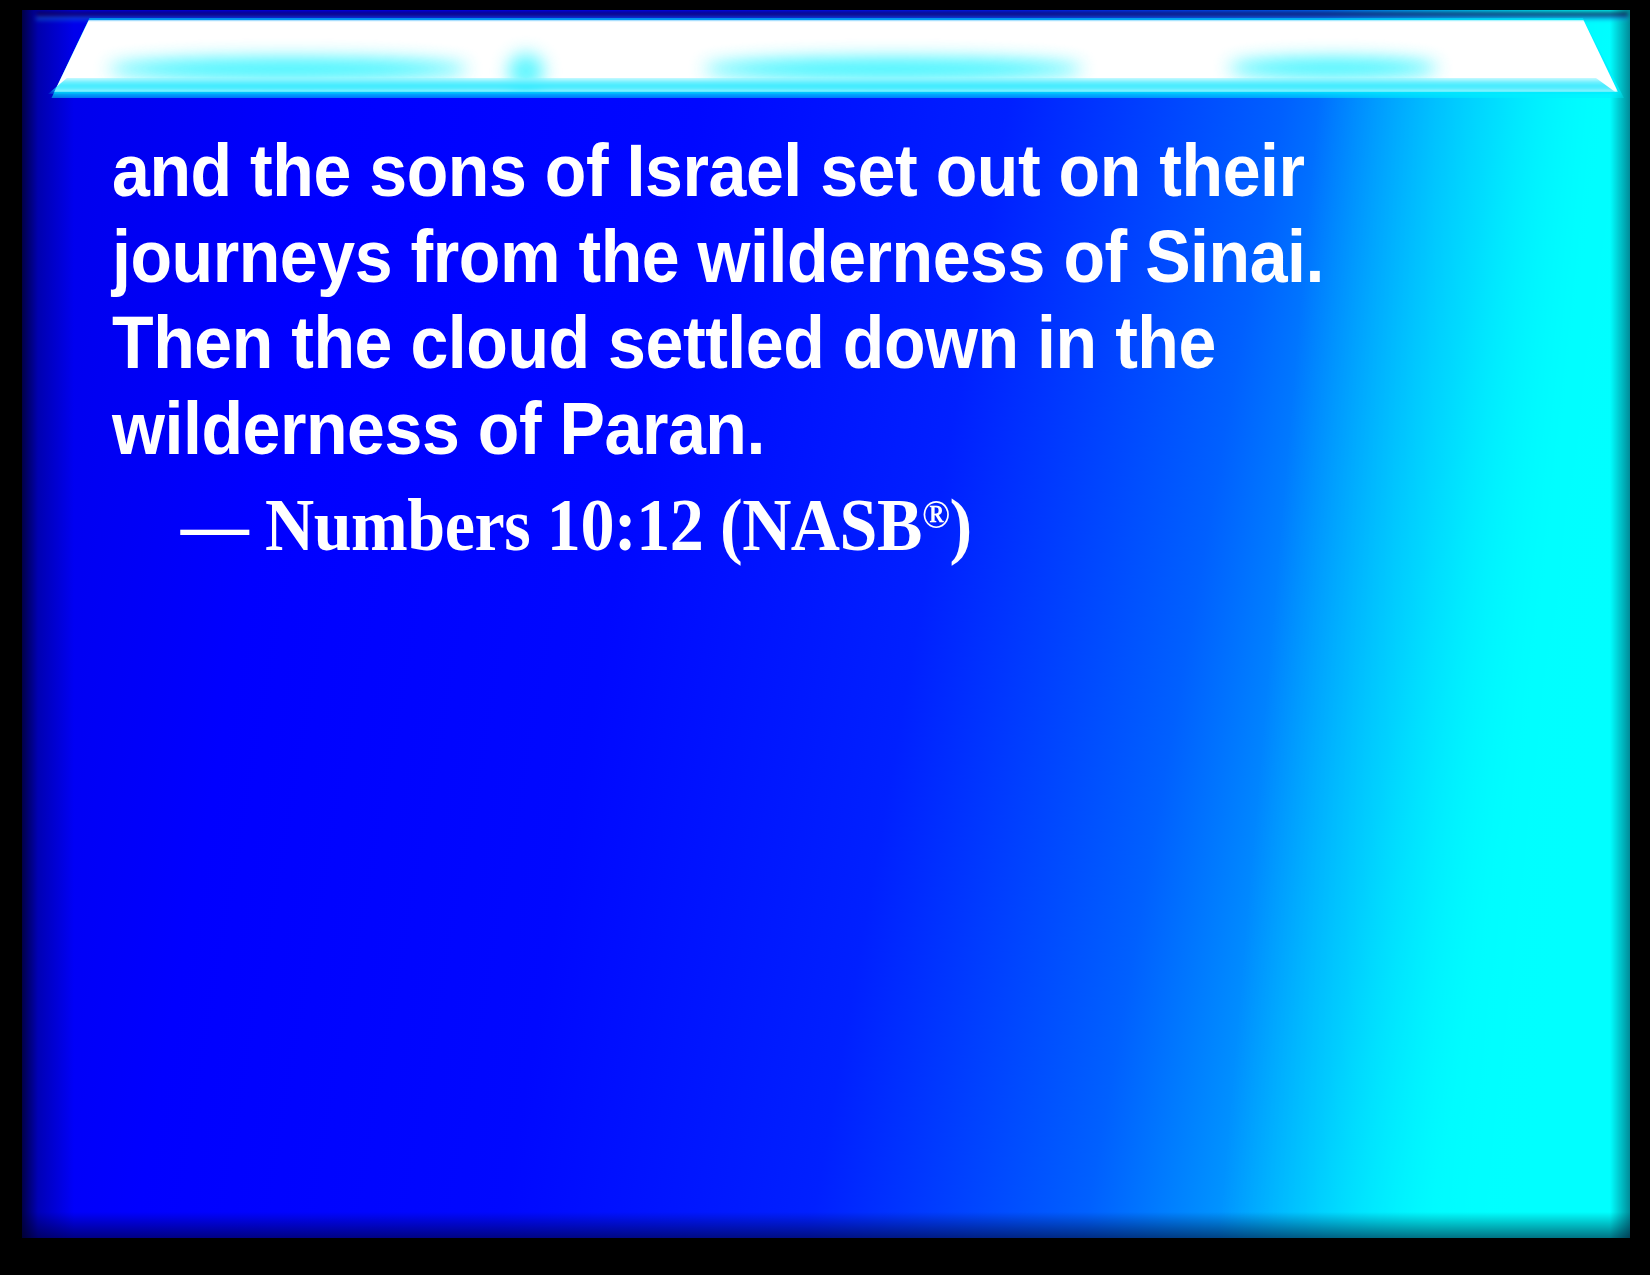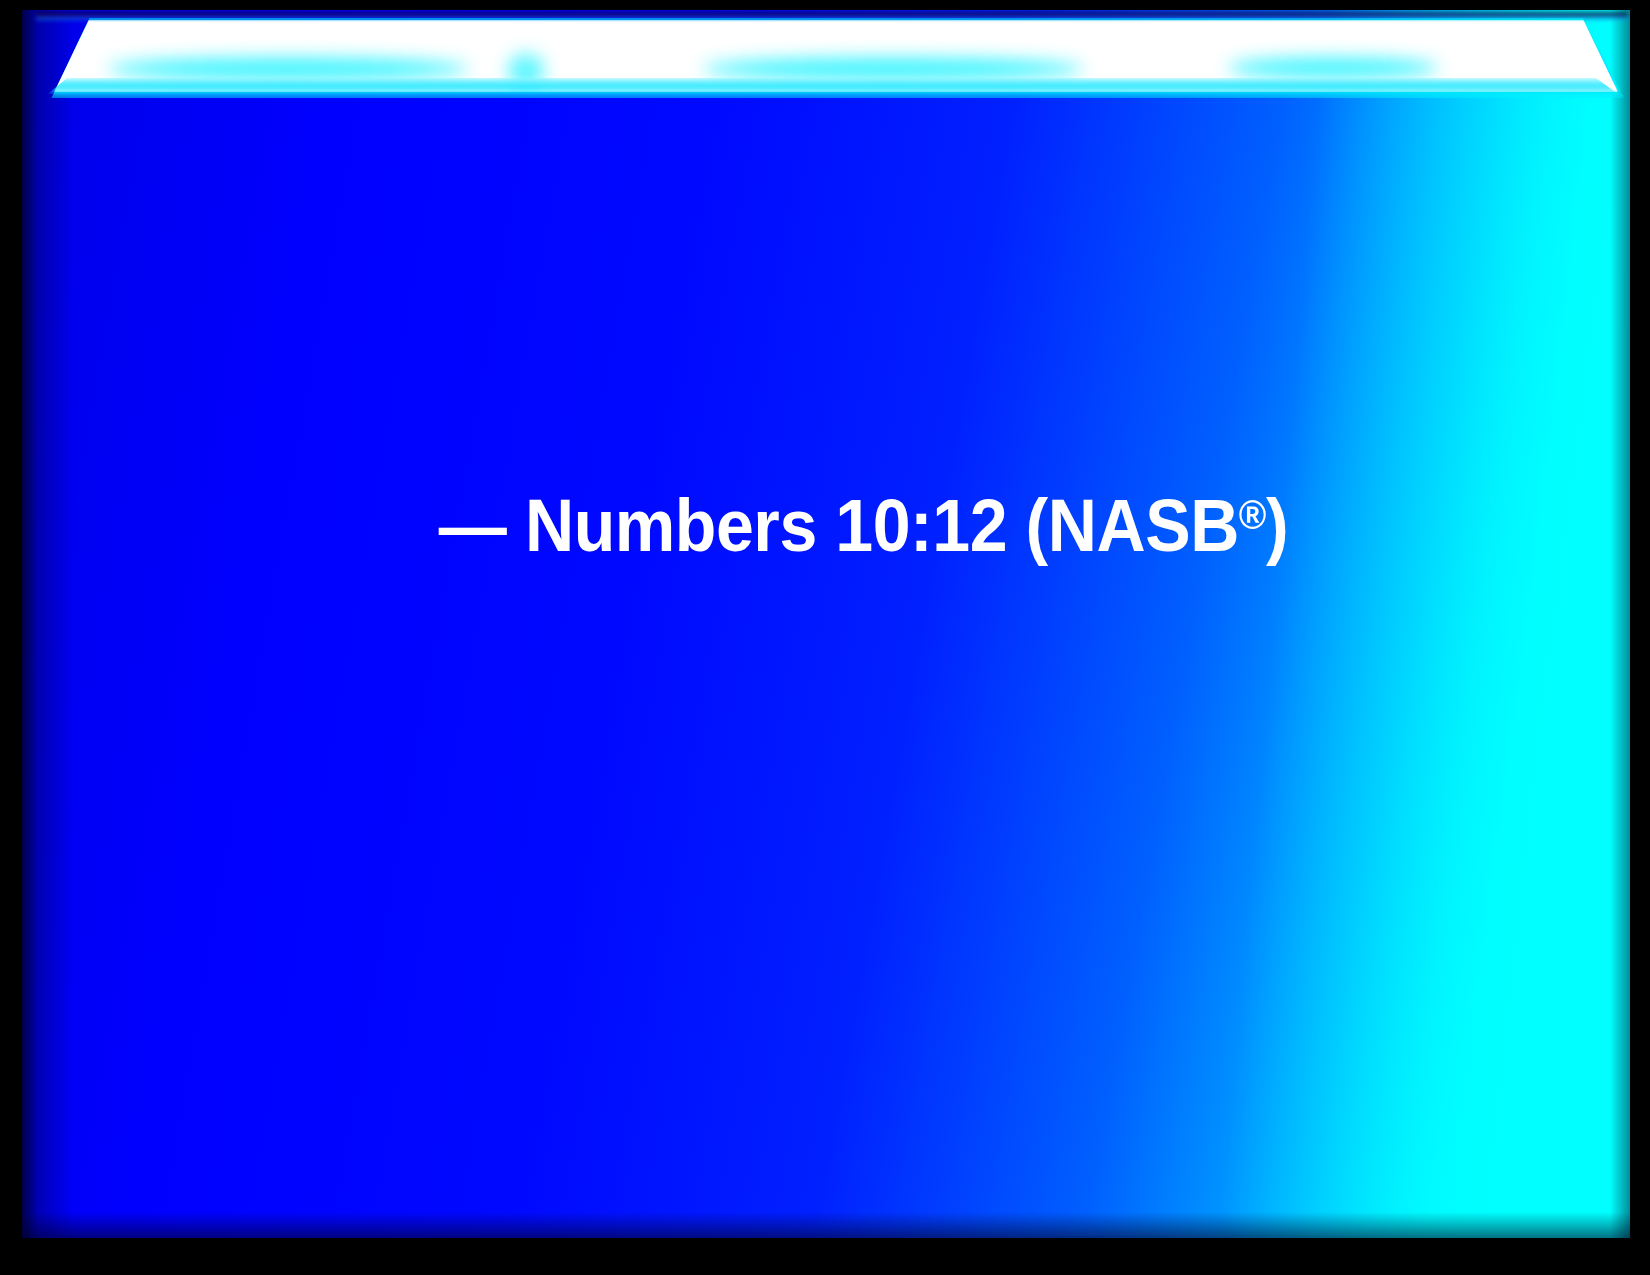--- a/index.html
+++ b/index.html
@@ -188,28 +188,29 @@
     white-space: nowrap;
     font-stretch: condensed;
     transform: scaleX(0.92);
     transform-origin: left center;
   }
   .attribution {
     position: absolute;
     left: 90px;
     top: 462px;
     width: 1430px;
-    text-align: center;
+    text-align: left;
     color: #ffffff;
     font-size: 74px;
     font-weight: bold;
     line-height: 86px;
     white-space: nowrap;
     letter-spacing: -0.5px;
     font-stretch: condensed;
+    font-family: Liberation Serif, serif;
   }
   .attribution .inner {
     display: inline-block;
     transform: scaleX(0.92);
     transform-origin: right center;
   }
   .reg {
     font-size: 0.55em;
     vertical-align: 0.55em;
     font-weight: bold;
@@ -233,19 +234,25 @@
       <div class="banner-white"></div>
       <div class="banner-blobs">
         <div class="blob b1"></div>
         <div class="blob b2"></div>
         <div class="blob b3"></div>
         <div class="blob b4"></div>
       </div>
       <div class="banner-under"></div>
     </div>
 
+    <div class="verse">
+      <div class="verse-line">and the sons of Israel set out on their</div>
+      <div class="verse-line">journeys from the wilderness of Sinai.</div>
+      <div class="verse-line">Then the cloud settled down in the</div>
+      <div class="verse-line">wilderness of Paran.</div>
+    </div>
 
     <div class="attribution">
       <span class="inner"><span>—</span>&nbsp;<span>Numbers</span>&nbsp;<span>10:12</span>&nbsp;<span>(NASB</span><span class="reg">®</span><span>)</span></span>
     </div>
 
   </div>
 </div>
 
 </body></html>

